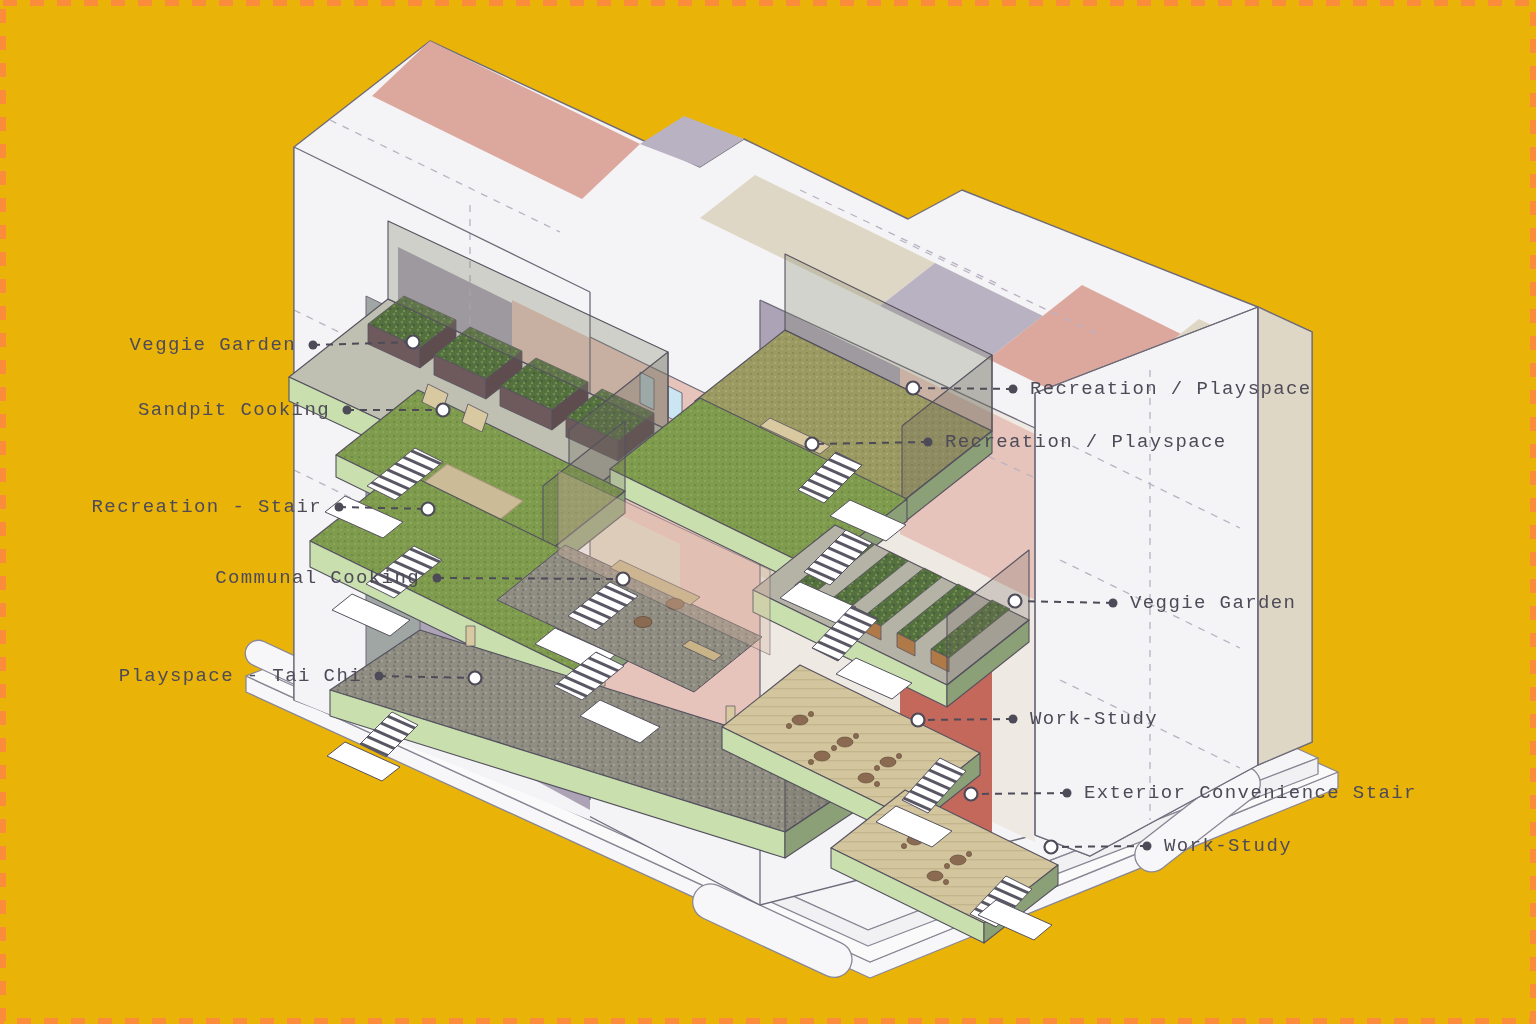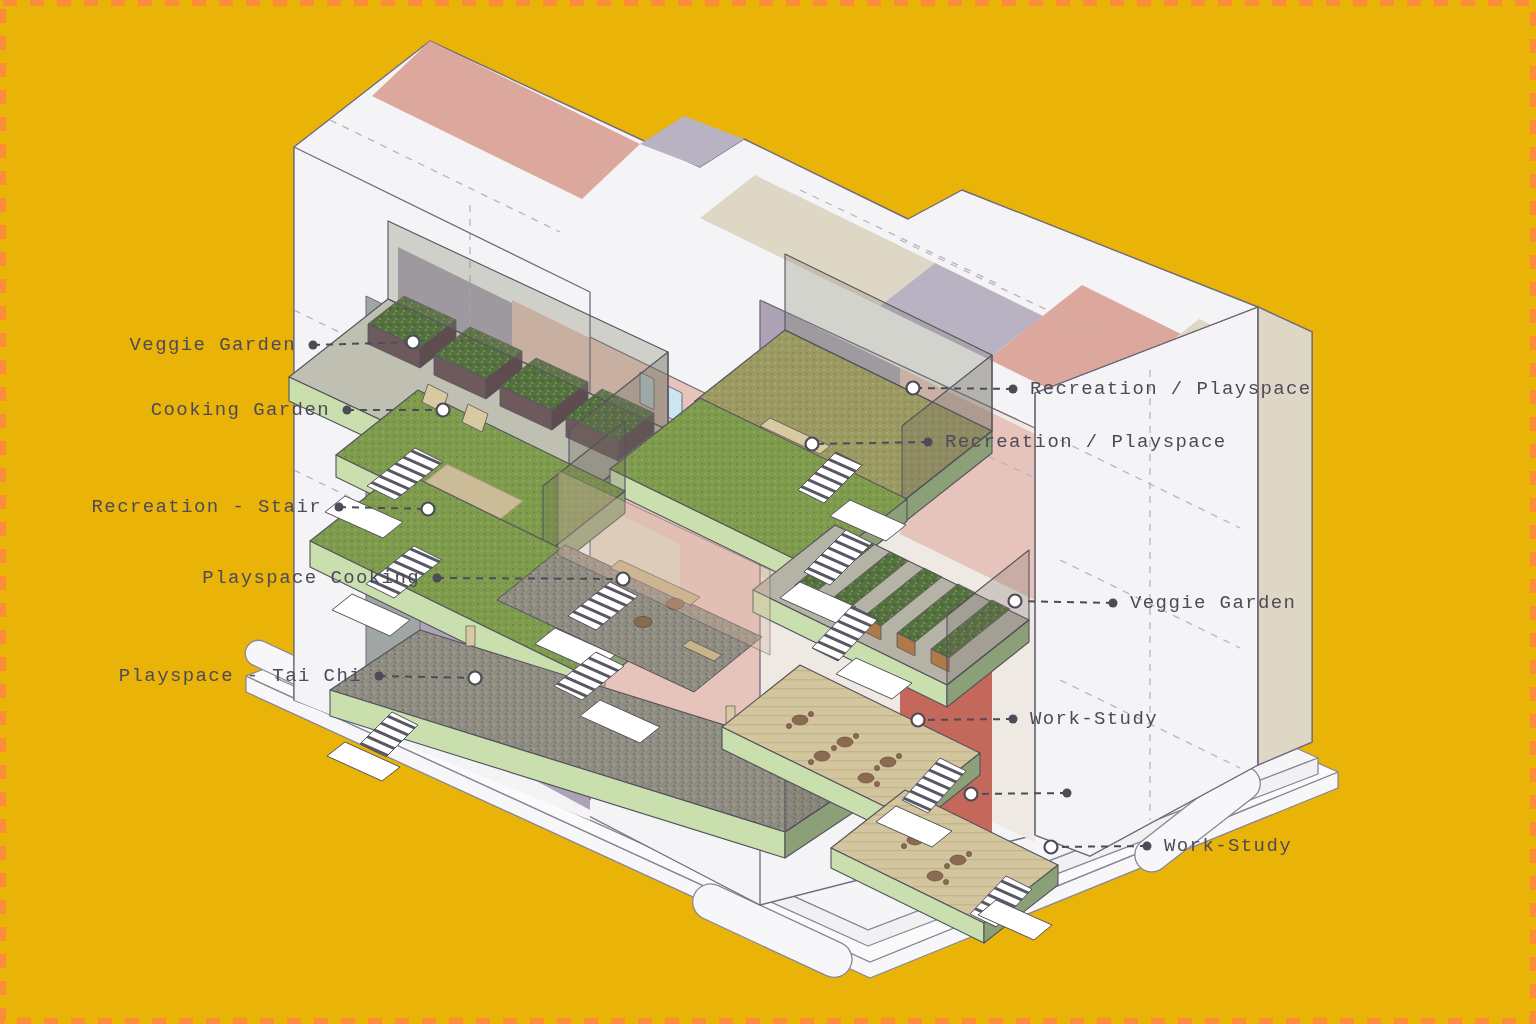--- a/index.html
+++ b/index.html
@@ -362,27 +362,28 @@
         <circle cx="913" cy="388" r="6.5"></circle>
     <circle cx="812" cy="444" r="6.5"></circle>
         <circle cx="1015" cy="601" r="6.5"></circle>
     <circle cx="918" cy="720" r="6.5"></circle>
         <circle cx="971" cy="794" r="6.5"></circle>
     <circle cx="1051" cy="847" r="6.5"></circle>
   </g>
 </svg>
 
 <div class="lbl right-align" style="right:1240px;top:333px">Veggie Garden</div>
-<div class="lbl right-align" style="right:1206px;top:398px">Cooking Garden</div>
+<div class="lbl right-align" style="right:1206px;top:398px">Sandpit Cooking</div>
 <div class="lbl right-align" style="right:1214px;top:495px">Recreation - Stair</div>
-<div class="lbl right-align" style="right:1116px;top:566px">Playspace Cooking</div>
+<div class="lbl right-align" style="right:1116px;top:566px">Communal Cooking</div>
 <div class="lbl right-align" style="right:1174px;top:664px">Playspace - Tai Chi</div>
 <div class="lbl" style="left:1030px;top:377px">Recreation / Playspace</div>
 <div class="lbl" style="left:945px;top:430px">Recreation / Playspace</div>
 <div class="lbl" style="left:1130px;top:591px">Veggie Garden</div>
 <div class="lbl" style="left:1030px;top:707px">Work-Study</div>
+<div class="lbl" style="left:1084px;top:781px">Exterior Convenience Stair</div>
 <div class="lbl" style="left:1164px;top:834px">Work-Study</div>
 
 <svg id="border-svg" width="1536" height="1024" viewBox="0 0 1536 1024">
   <rect x="3" y="3" width="1530" height="1018" fill="none" stroke="#FB8C3C" stroke-width="6" stroke-dasharray="14 13"></rect>
 </svg>
 
 </div>
 
 </body></html>

